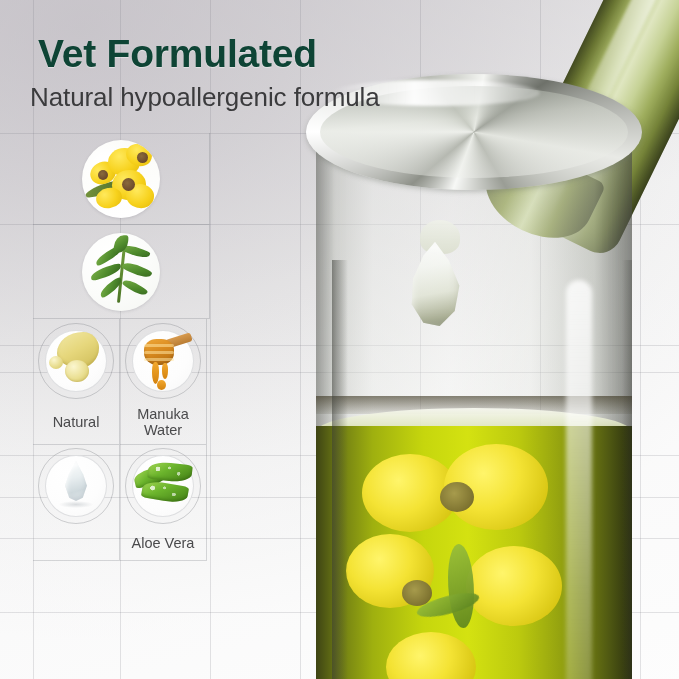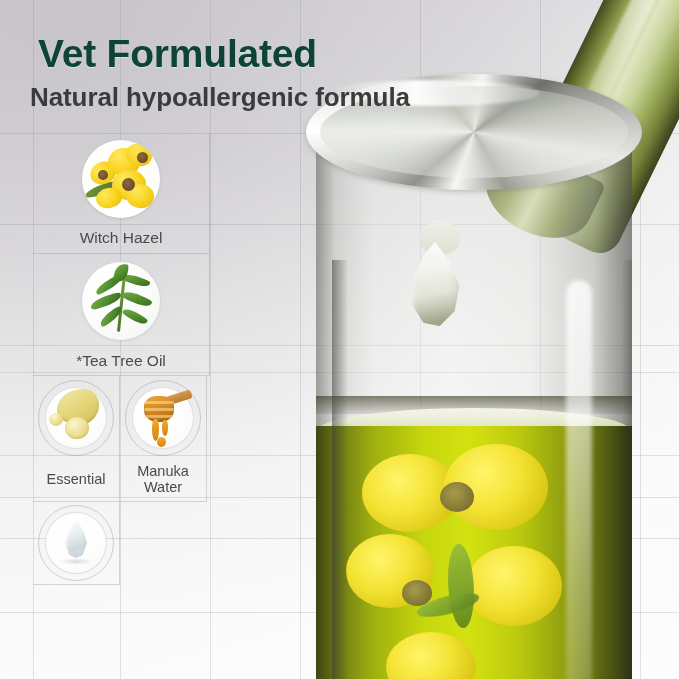--- a/index.html
+++ b/index.html
@@ -30,21 +30,21 @@
 
   
   .headline{
     position:absolute; left:38px; top:34px;
     font-size:39px; font-weight:bold; letter-spacing:-.2px;
     color:#0e4435; line-height:1.05;
     text-shadow:0 1px 1px rgba(255,255,255,.45);
   }
   .subhead{
     position:absolute; left:30px; top:82px;
-    font-size:26px; font-weight:bold; color:#3b3b3d;
+    font-size:26px; font-weight:normal; color:#3b3b3d;
     letter-spacing:-.1px;
   }
 
   
   .table{ position:absolute; left:33px; top:133px; }
   .trow{ display:flex; }
   .cell{
     position:relative;
     border-right:1px solid rgba(120,122,130,.28);
     border-bottom:1px solid rgba(120,122,130,.28);
@@ -333,61 +333,55 @@
             <div class="petal" style="left:26px; top:8px;  width:32px; height:28px;"></div>
             <div class="petal" style="left:44px; top:4px;  width:26px; height:22px; transform:rotate(18deg);"></div>
             <div class="petal" style="left:30px; top:30px; width:34px; height:30px;"></div>
             <div class="petal" style="left:14px; top:48px; width:26px; height:20px; transform:rotate(-10deg);"></div>
             <div class="petal" style="left:44px; top:44px; width:28px; height:24px; transform:rotate(12deg);"></div>
             <div class="core" style="left:40px; top:38px; width:13px; height:13px;"></div>
             <div class="core" style="left:55px; top:12px; width:11px; height:11px;"></div>
             <div class="core" style="left:16px; top:30px; width:10px; height:10px;"></div>
           </div>
         </div>
-        <div class="labelbox lab-big" style="height:29px">
-          <span>Witch Hazel</span>
-        </div>
       </div>
     </div>
 
     <div class="trow">
       <div class="cell big">
         <div class="iconbox" style="height:93px">
           <div class="circ-photo c-tt">
             <div class="tstem" style="left:38px; top:12px; width:3px; height:58px; transform:rotate(6deg);"></div>
             <div class="tleaf" style="left:12px; top:18px; width:30px; height:9px;  transform:rotate(-28deg);"></div>
             <div class="tleaf" style="left:40px; top:14px; width:28px; height:9px;  transform:rotate(22deg);"></div>
             <div class="tleaf" style="left:8px;  top:34px; width:32px; height:10px; transform:rotate(-16deg);"></div>
             <div class="tleaf" style="left:40px; top:32px; width:30px; height:10px; transform:rotate(26deg);"></div>
             <div class="tleaf" style="left:16px; top:50px; width:26px; height:9px;  transform:rotate(-34deg);"></div>
             <div class="tleaf" style="left:40px; top:50px; width:26px; height:9px;  transform:rotate(34deg);"></div>
             <div class="tleaf" style="left:32px; top:2px;  width:14px; height:18px; transform:rotate(4deg);"></div>
           </div>
         </div>
-        <div class="labelbox lab-big" style="height:28px">
-          <span>*Tea Tree Oil</span>
-        </div>
       </div>
     </div>
 
     <div class="trow">
       <div class="cell small">
         <div class="iconbox" style="height:83px">
           <div class="ringwrap">
             <div class="ring-o"></div>
               <div class="ring-i"></div>
             <div class="artbox">
               <div class="oil-big"></div>
                 <div class="oil-m"></div>
                 <div class="oil-s"></div>
             </div>
           </div>
         </div>
         <div class="labelbox lab-sm" style="height:42px">
-          <span>Essential</span>
+          <span>Natural</span>
         </div>
       </div>
       <div class="cell small">
         <div class="iconbox" style="height:83px">
           <div class="ringwrap">
             <div class="ring-o"></div>
               <div class="ring-i"></div>
             <div class="artbox">
               <div class="hd-stick"></div>
               <div class="hd-head"></div>
@@ -413,16 +407,34 @@
           <div class="ringwrap">
             <div class="ring-o"></div>
               <div class="ring-i"></div>
             <div class="artbox">
               <div class="wdrop"></div>
                 <div class="wshadow"></div>
             </div>
           </div>
         </div>
       </div>
+      <div class="cell small">
+        <div class="iconbox" style="height:82px">
+          <div class="ringwrap">
+            <div class="ring-o"></div>
+              <div class="ring-i"></div>
+            <div class="artbox">
+              <div class="aloe" style="left:2px;  top:14px; width:34px; height:16px; transform:rotate(-14deg);"></div>
+              <div class="aloe" style="left:16px; top:8px;  width:44px; height:18px; transform:rotate(6deg);"></div>
+              <div class="aloe-dots" style="left:16px; top:8px; width:44px; height:18px; transform:rotate(6deg);"></div>
+              <div class="aloe" style="left:10px; top:28px; width:46px; height:18px; transform:rotate(10deg);"></div>
+              <div class="aloe-dots" style="left:10px; top:28px; width:46px; height:18px; transform:rotate(10deg);"></div>
+            </div>
+          </div>
+        </div>
+        <div class="labelbox lab-sm" style="height:33px">
+          <span>Aloe Vera</span>
+        </div>
+      </div>
     </div>
   </div>
 
 </div>
 
 </body></html>

